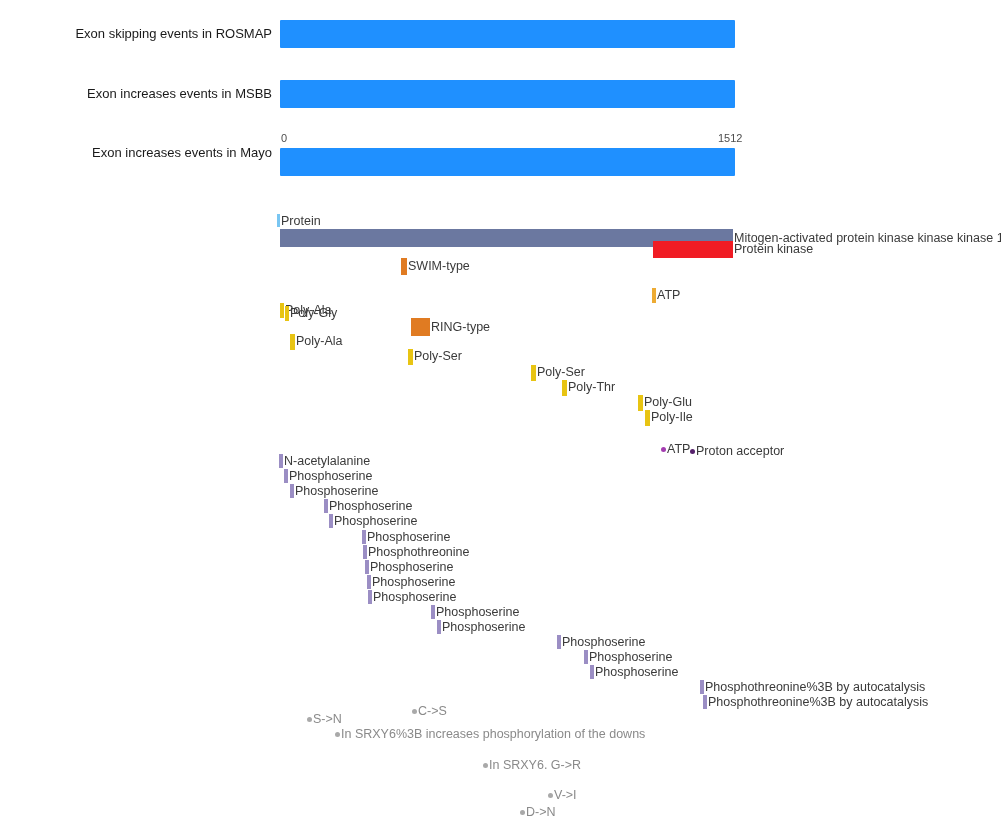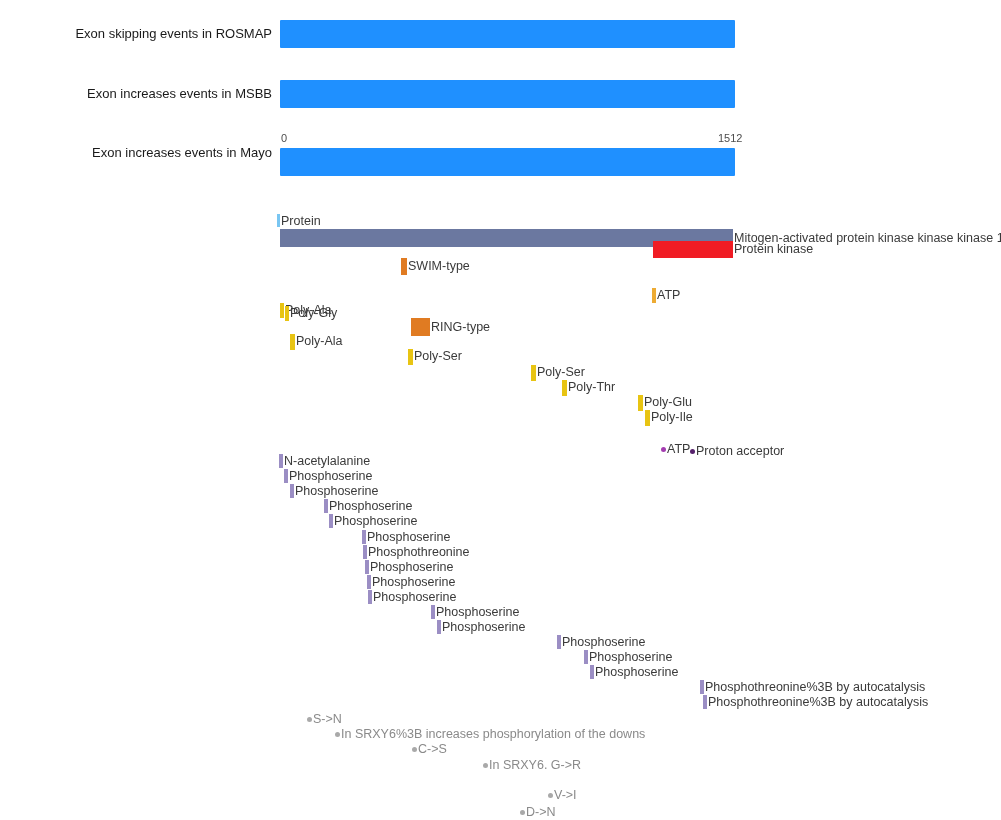--- a/index.html
+++ b/index.html
@@ -116,19 +116,19 @@
       <div class="feat-row" title="Phosphoserine" style="left: 368px; top: 590px;"><span class="feat-mark" style="width: 4px; height: 14px; background: rgb(155, 142, 196);"></span><span class="feat-text">Phosphoserine</span></div>
       <div class="feat-row" title="Phosphoserine" style="left: 431px; top: 605px;"><span class="feat-mark" style="width: 4px; height: 14px; background: rgb(155, 142, 196);"></span><span class="feat-text">Phosphoserine</span></div>
       <div class="feat-row" title="Phosphoserine" style="left: 437px; top: 620px;"><span class="feat-mark" style="width: 4px; height: 14px; background: rgb(155, 142, 196);"></span><span class="feat-text">Phosphoserine</span></div>
       <div class="feat-row" title="Phosphoserine" style="left: 557px; top: 635px;"><span class="feat-mark" style="width: 4px; height: 14px; background: rgb(155, 142, 196);"></span><span class="feat-text">Phosphoserine</span></div>
       <div class="feat-row" title="Phosphoserine" style="left: 584px; top: 650px;"><span class="feat-mark" style="width: 4px; height: 14px; background: rgb(155, 142, 196);"></span><span class="feat-text">Phosphoserine</span></div>
       <div class="feat-row" title="Phosphoserine" style="left: 590px; top: 665px;"><span class="feat-mark" style="width: 4px; height: 14px; background: rgb(155, 142, 196);"></span><span class="feat-text">Phosphoserine</span></div>
       <div class="feat-row" title="Phosphothreonine%3B by autocatalysis" style="left: 700px; top: 680px;"><span class="feat-mark" style="width: 4px; height: 14px; background: rgb(155, 142, 196);"></span><span class="feat-text">Phosphothreonine%3B by autocatalysis</span></div>
       <div class="feat-row" title="Phosphothreonine%3B by autocatalysis" style="left: 703px; top: 695px;"><span class="feat-mark" style="width: 4px; height: 14px; background: rgb(155, 142, 196);"></span><span class="feat-text">Phosphothreonine%3B by autocatalysis</span></div>
       <div class="feat-row" title="S-&gt;N" style="left: 307px; top: 712px;"><span class="dot" style="width: 5px; height: 5px; background: rgb(169, 169, 169); margin-top: 5px;"></span><span class="feat-text dim">S-&gt;N</span></div>
       <div class="feat-row" title="In SRXY6%3B increases phosphorylation of the downs" style="left: 335px; top: 727px;"><span class="dot" style="width: 5px; height: 5px; background: rgb(169, 169, 169); margin-top: 5px;"></span><span class="feat-text dim">In SRXY6%3B increases phosphorylation of the downs</span></div>
-      <div class="feat-row" title="C-&gt;S" style="left: 412px; top: 742px;"><span class="dot" style="width: 5px; height: 5px; background: rgb(169, 169, 169); margin-top: 5px;"></span><span class="feat-text dim">C-&gt;S</span></div>
+      <div class="feat-row" title="C-&gt;S" style="left: 412px; top: 704px;"><span class="dot" style="width: 5px; height: 5px; background: rgb(169, 169, 169); margin-top: 5px;"></span><span class="feat-text dim">C-&gt;S</span></div>
       <div class="feat-row" title="In SRXY6. G-&gt;R" style="left: 468px; top: 758px; margin-left: 15px;"><span class="dot" style="width: 5px; height: 5px; background: rgb(169, 169, 169); margin-top: 5px;"></span><span class="feat-text dim">In SRXY6. G-&gt;R</span></div>
       <div class="feat-row" title="D-&gt;N" style="left: 520px; top: 773px; margin-top: 32px;"><span class="dot" style="width: 5px; height: 5px; background: rgb(169, 169, 169); margin-top: 5px;"></span><span class="feat-text dim">D-&gt;N</span></div>
       <div class="feat-row" title="V-&gt;I" style="left: 548px; top: 788px;"><span class="dot" style="width: 5px; height: 5px; background: rgb(169, 169, 169); margin-top: 5px;"></span><span class="feat-text dim">V-&gt;I</span></div>
     </div>
 
 </div>
 
 </body></html>

